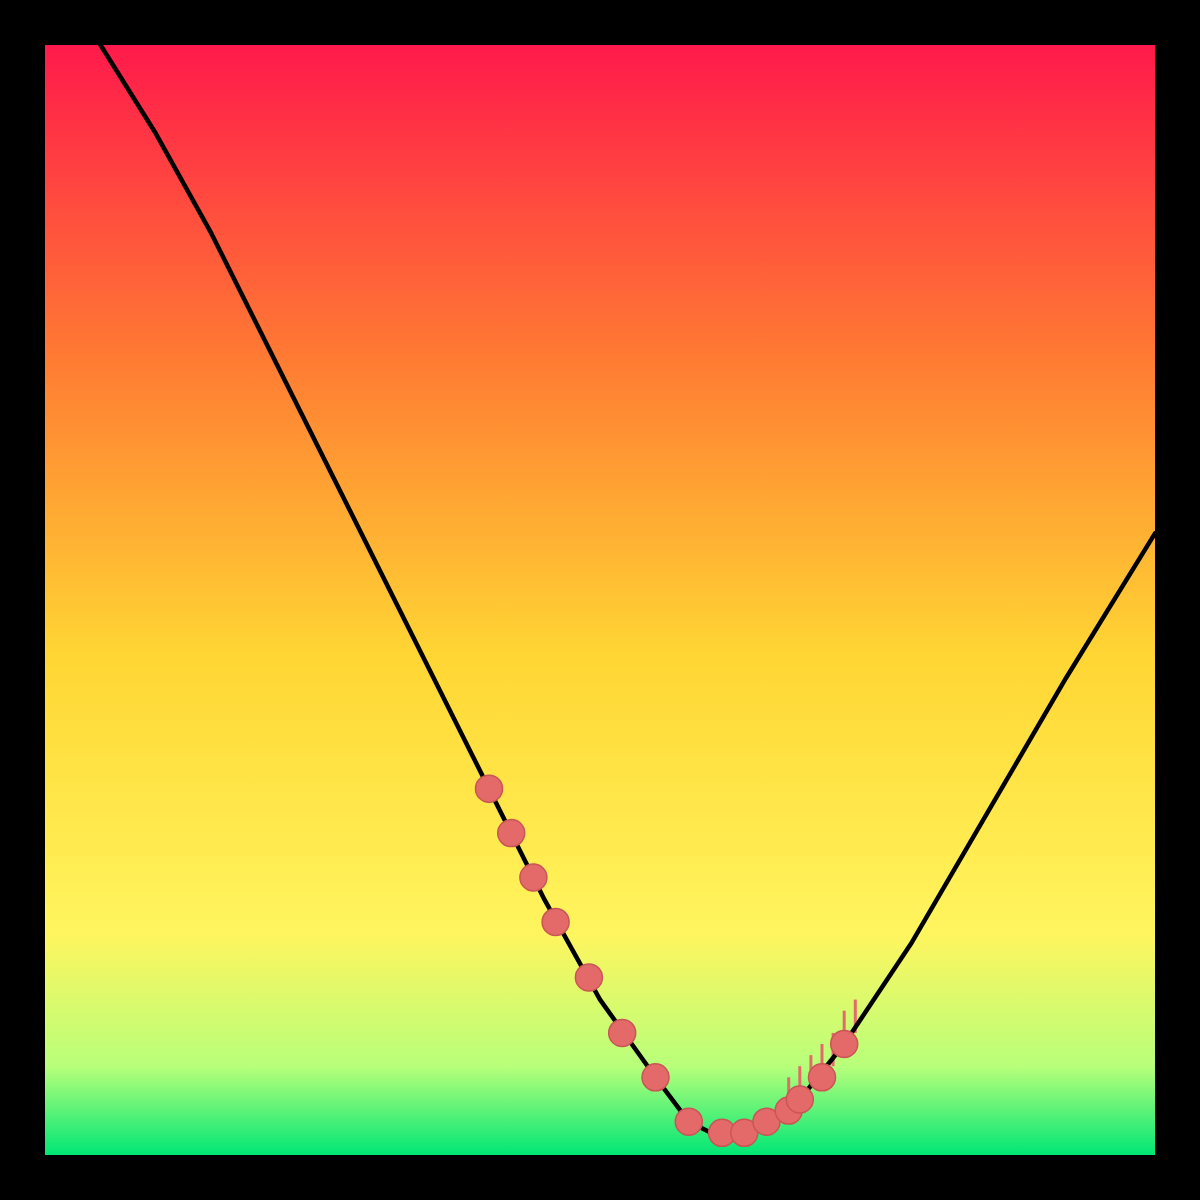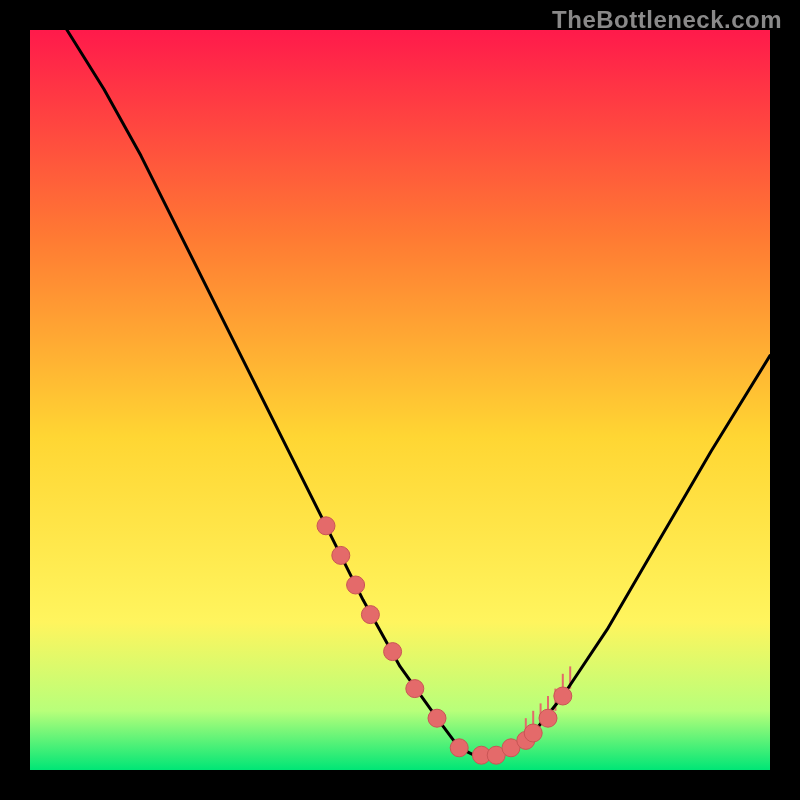--- a/index.html
+++ b/index.html
@@ -75,14 +75,13 @@
         <circle cx="481.4" cy="755.2" r="9" fill="#e46a6a" stroke="#c95555" stroke-width="1"></circle>
         <circle cx="496.2" cy="755.2" r="9" fill="#e46a6a" stroke="#c95555" stroke-width="1"></circle>
         <circle cx="511.0" cy="747.8" r="9" fill="#e46a6a" stroke="#c95555" stroke-width="1"></circle>
         <circle cx="525.8" cy="740.4" r="9" fill="#e46a6a" stroke="#c95555" stroke-width="1"></circle>
         <circle cx="533.2" cy="733.0" r="9" fill="#e46a6a" stroke="#c95555" stroke-width="1"></circle>
         <circle cx="548.0" cy="718.2" r="9" fill="#e46a6a" stroke="#c95555" stroke-width="1"></circle>
         <circle cx="562.8" cy="696.0" r="9" fill="#e46a6a" stroke="#c95555" stroke-width="1"></circle>
       </g>
   </svg>
 
-  <div class="watermark">TheBottleneck.com</div>
 </div>
 
 </body></html>

